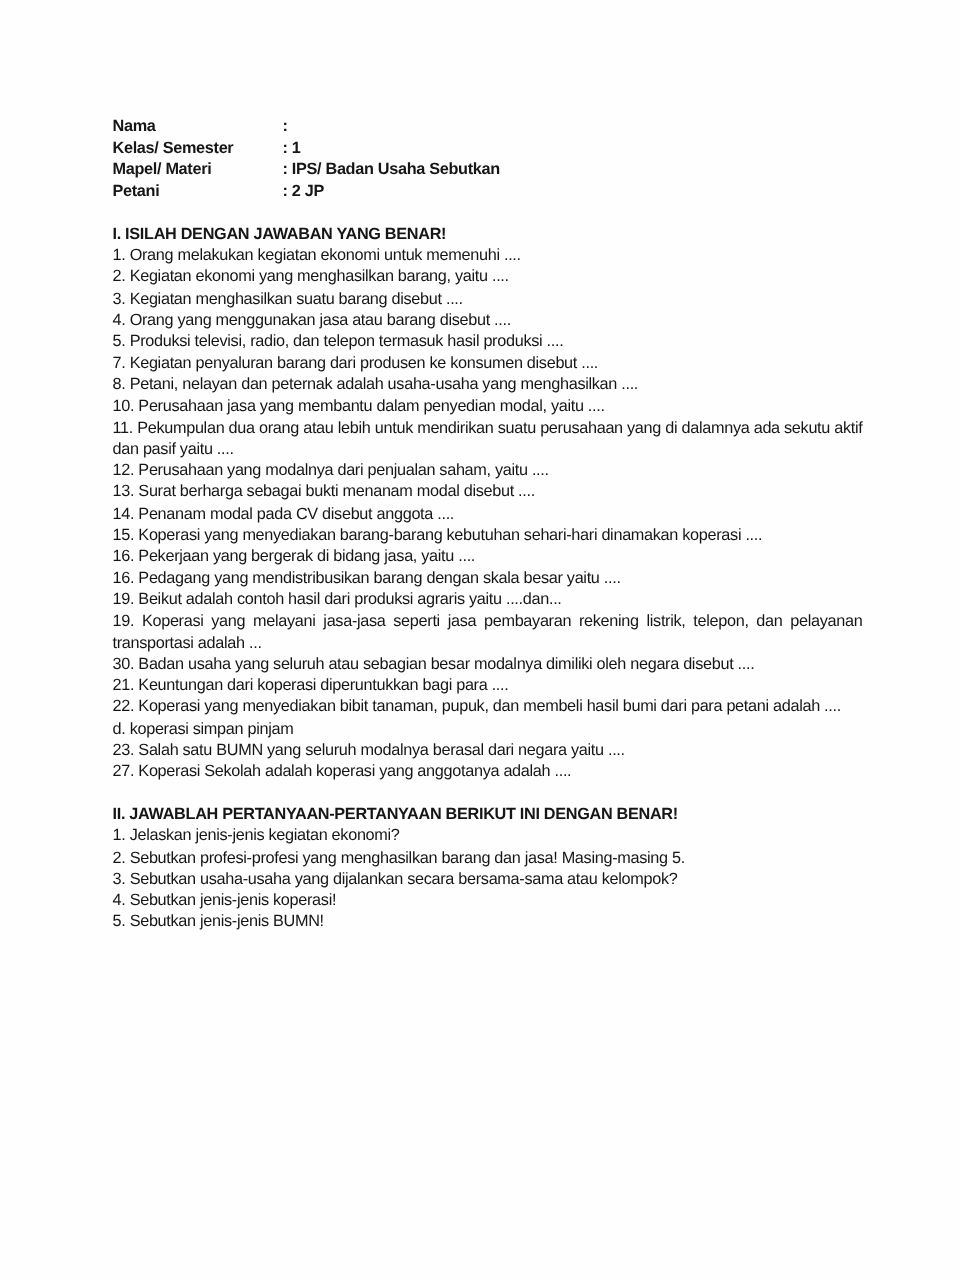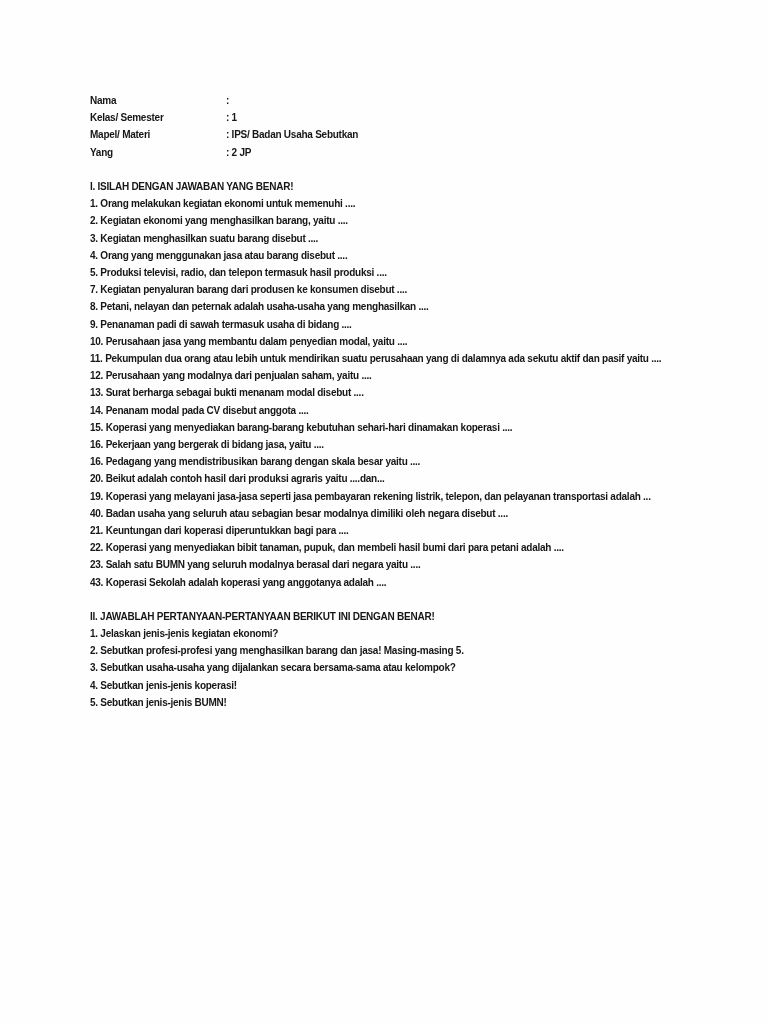--- a/index.html
+++ b/index.html
@@ -1,24 +1,24 @@
 <!DOCTYPE html>
 <html><head>
 <meta charset="utf-8">
 <style>
   html, body { margin: 0; padding: 0; background: #fefefe; }
   body { width: 768px; height: 1024px; position: relative; overflow: hidden;
          font-family: "Liberation Sans", sans-serif; color: #161616; }
-  .page { position: absolute; left: 90px; top: 92px; width: 600px; font-size: 10px; line-height: 17.2px; letter-spacing: -0.25px; }
+  .page { position: absolute; left: 90px; top: 92px; width: 600px; font-size: 13px; line-height: 17.2px; letter-spacing: -0.25px; }
   .meta-row { display: flex; height: 17.2px; }
   .meta-label { width: 136px; font-weight: bold; }
   .meta-value { font-weight: bold; }
   .gap { height: 17.2px; }
   .heading { font-weight: bold; }
-  .item { font-weight: bold; white-space: normal; }
+  .item { font-weight: normal; white-space: normal; }
   .item.justify { text-align: justify; text-align-last: left; }
   .sec2 { margin-top: 17px; }
 </style>
 </head>
 <body>
 
 <div class="page">
   <div>
     <div class="meta-row">
       <span class="meta-label">Nama</span>
@@ -26,52 +26,52 @@
     </div>
     <div class="meta-row">
       <span class="meta-label">Kelas/ Semester</span>
       <span class="meta-value">: 1</span>
     </div>
     <div class="meta-row">
       <span class="meta-label">Mapel/ Materi</span>
       <span class="meta-value">: IPS/ Badan Usaha Sebutkan</span>
     </div>
     <div class="meta-row">
-      <span class="meta-label">Yang</span>
+      <span class="meta-label">Petani</span>
       <span class="meta-value">: 2 JP</span>
     </div>
   </div>
 
   <div class="gap"></div>
 
   <div>
     <div class="heading">I. ISILAH DENGAN JAWABAN YANG BENAR!</div>
     <div class="item">1. Orang melakukan kegiatan ekonomi untuk memenuhi ....</div>
     <div class="item">2. Kegiatan ekonomi yang menghasilkan barang, yaitu ....</div>
     <div class="item">3. Kegiatan menghasilkan suatu barang disebut ....</div>
     <div class="item">4. Orang yang menggunakan jasa atau barang disebut ....</div>
     <div class="item">5. Produksi televisi, radio, dan telepon termasuk hasil produksi ....</div>
     <div class="item">7. Kegiatan penyaluran barang dari produsen ke konsumen disebut ....</div>
     <div class="item">8. Petani, nelayan dan peternak adalah usaha-usaha yang menghasilkan  ....</div>
-    <div class="item">9. Penanaman padi di sawah termasuk usaha di bidang ....</div>
     <div class="item">10. Perusahaan jasa yang membantu dalam penyedian modal, yaitu ....</div>
     <div class="item justify">11. Pekumpulan dua  orang  atau  lebih  untuk mendirikan  suatu  perusahaan yang di dalamnya ada sekutu aktif dan pasif yaitu ....</div>
     <div class="item">12. Perusahaan yang modalnya dari penjualan saham, yaitu ....</div>
     <div class="item">13. Surat berharga sebagai bukti menanam modal disebut ....</div>
     <div class="item">14. Penanam modal pada CV disebut anggota ....</div>
     <div class="item">15. Koperasi yang menyediakan barang-barang kebutuhan sehari-hari dinamakan  koperasi ....</div>
     <div class="item">16. Pekerjaan yang bergerak di bidang jasa, yaitu ....</div>
     <div class="item">16. Pedagang yang mendistribusikan barang dengan skala besar yaitu ....</div>
-    <div class="item">20. Beikut adalah contoh hasil dari produksi  agraris yaitu ....dan...</div>
+    <div class="item">19. Beikut adalah contoh hasil dari produksi  agraris yaitu ....dan...</div>
     <div class="item justify">19. Koperasi yang melayani  jasa-jasa seperti jasa pembayaran  rekening listrik,  telepon,  dan  pelayanan transportasi adalah ...</div>
-    <div class="item">40. Badan usaha yang seluruh atau sebagian besar modalnya dimiliki oleh negara disebut ....</div>
+    <div class="item">30. Badan usaha yang seluruh atau sebagian besar modalnya dimiliki oleh negara disebut ....</div>
     <div class="item">21. Keuntungan dari koperasi diperuntukkan bagi para ....</div>
     <div class="item">22. Koperasi yang menyediakan bibit tanaman, pupuk, dan membeli hasil bumi dari para petani adalah ....</div>
+    <div class="item">d. koperasi simpan pinjam</div>
     <div class="item">23. Salah satu BUMN yang seluruh modalnya  berasal  dari  negara yaitu ....</div>
-    <div class="item">43. Koperasi Sekolah adalah koperasi  yang anggotanya  adalah  ....</div>
+    <div class="item">27. Koperasi Sekolah adalah koperasi  yang anggotanya  adalah  ....</div>
   </div>
 
   <div class="sec2">
     <div class="heading">II. JAWABLAH PERTANYAAN-PERTANYAAN BERIKUT INI DENGAN BENAR!</div>
     <div class="item">1. Jelaskan jenis-jenis kegiatan ekonomi?</div>
     <div class="item">2. Sebutkan profesi-profesi yang menghasilkan barang dan jasa! Masing-masing 5.</div>
     <div class="item">3. Sebutkan usaha-usaha yang dijalankan secara bersama-sama atau kelompok?</div>
     <div class="item">4. Sebutkan jenis-jenis koperasi!</div>
     <div class="item">5. Sebutkan jenis-jenis BUMN!</div>
   </div>

